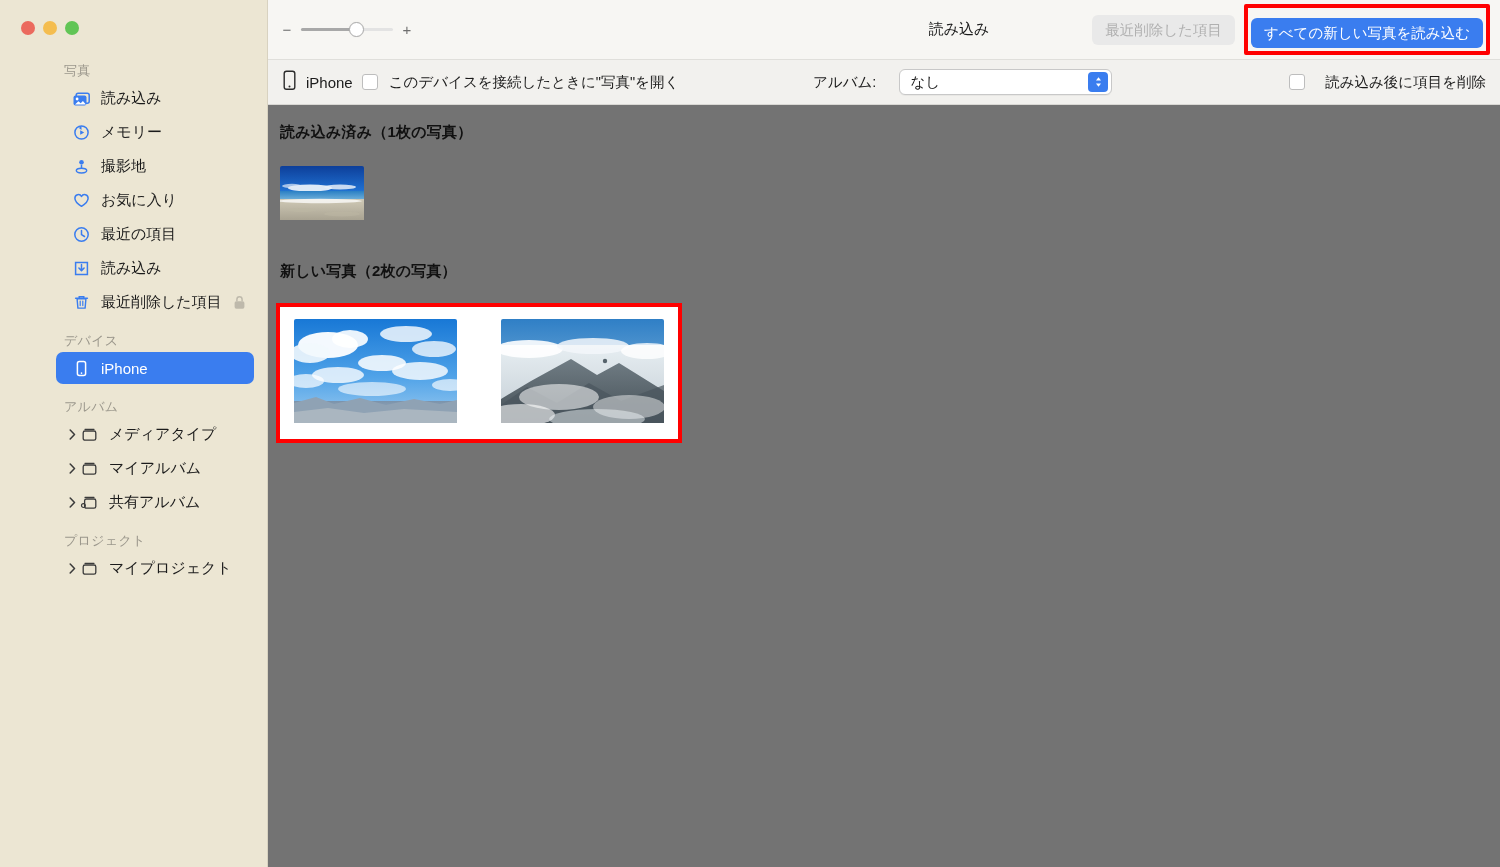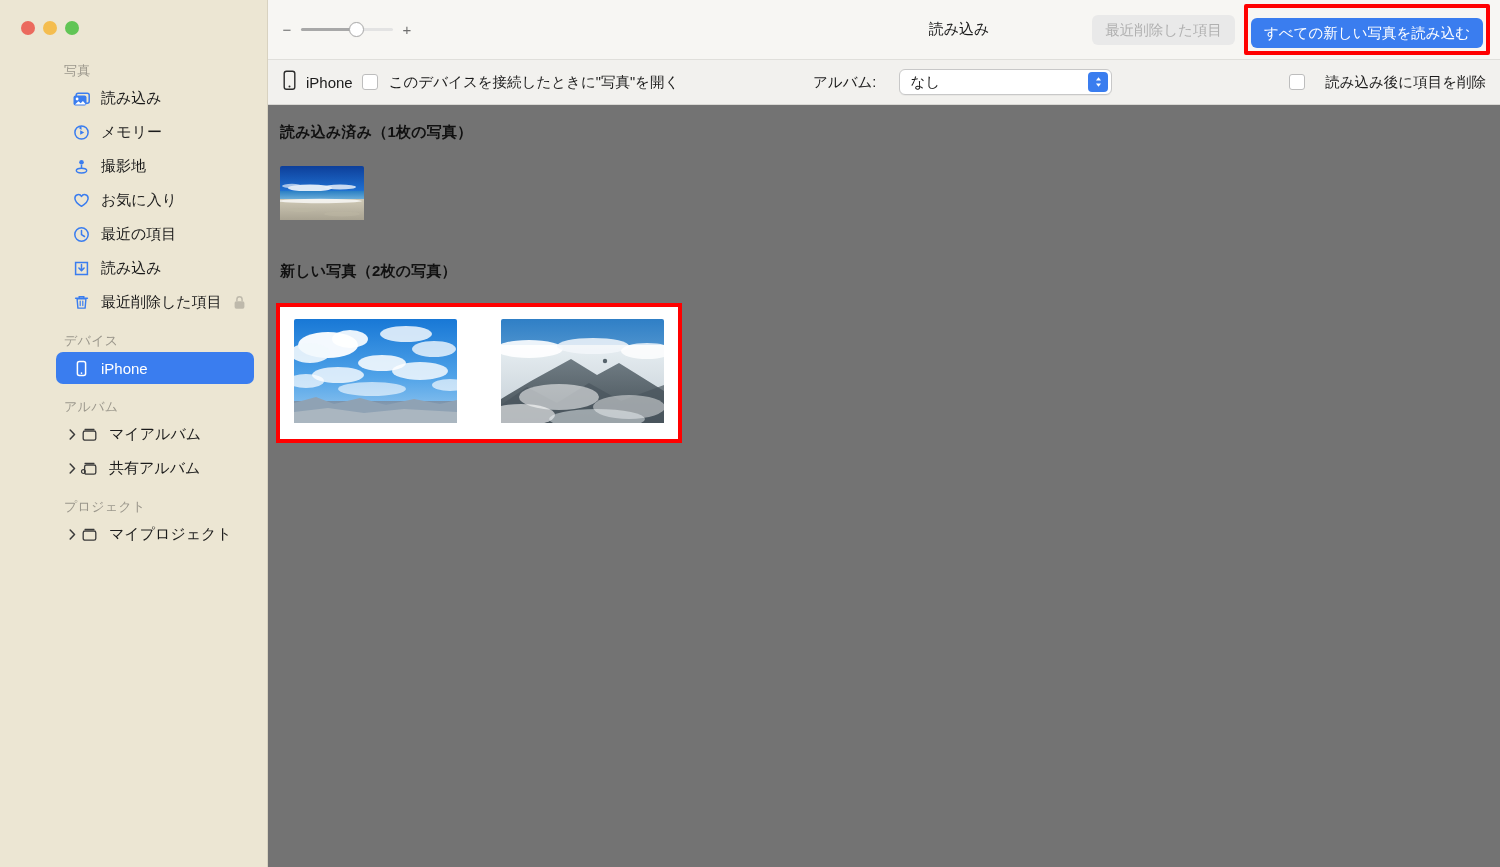--- a/index.html
+++ b/index.html
@@ -444,20 +444,34 @@
         </span>
         <span class="label">iPhone</span>
       </div>
     </div>
 
     <div style="height:12px"></div>
 
     <div class="sb-group">
       <div class="sb-section">アルバム</div>
 
+      <div class="sb-row">
+        <span class="disc">
+          <svg width="7" height="11" viewBox="0 0 7 11">
+              <path d="M1.2 1l4.3 4.5L1.2 10" fill="none" stroke="#3b3b3b" stroke-width="1.5" stroke-linecap="round" stroke-linejoin="round"></path>
+            </svg>
+        </span>
+        <span class="ic">
+          <svg width="19" height="19" viewBox="0 0 19 19">
+              <path d="M5 4.3h9" stroke="#3b3b3b" stroke-width="1.3" stroke-linecap="round"></path>
+              <rect x="3.2" y="6" width="12.6" height="9.2" rx="1.8" fill="none" stroke="#3b3b3b" stroke-width="1.3"></rect>
+            </svg>
+        </span>
+        <span class="label">メディアタイプ</span>
+      </div>
 
       <div class="sb-row">
         <span class="disc">
           <svg width="7" height="11" viewBox="0 0 7 11">
               <path d="M1.2 1l4.3 4.5L1.2 10" fill="none" stroke="#3b3b3b" stroke-width="1.5" stroke-linecap="round" stroke-linejoin="round"></path>
             </svg>
         </span>
         <span class="ic">
           <svg width="19" height="19" viewBox="0 0 19 19">
               <path d="M5 4.3h9" stroke="#3b3b3b" stroke-width="1.3" stroke-linecap="round"></path>

